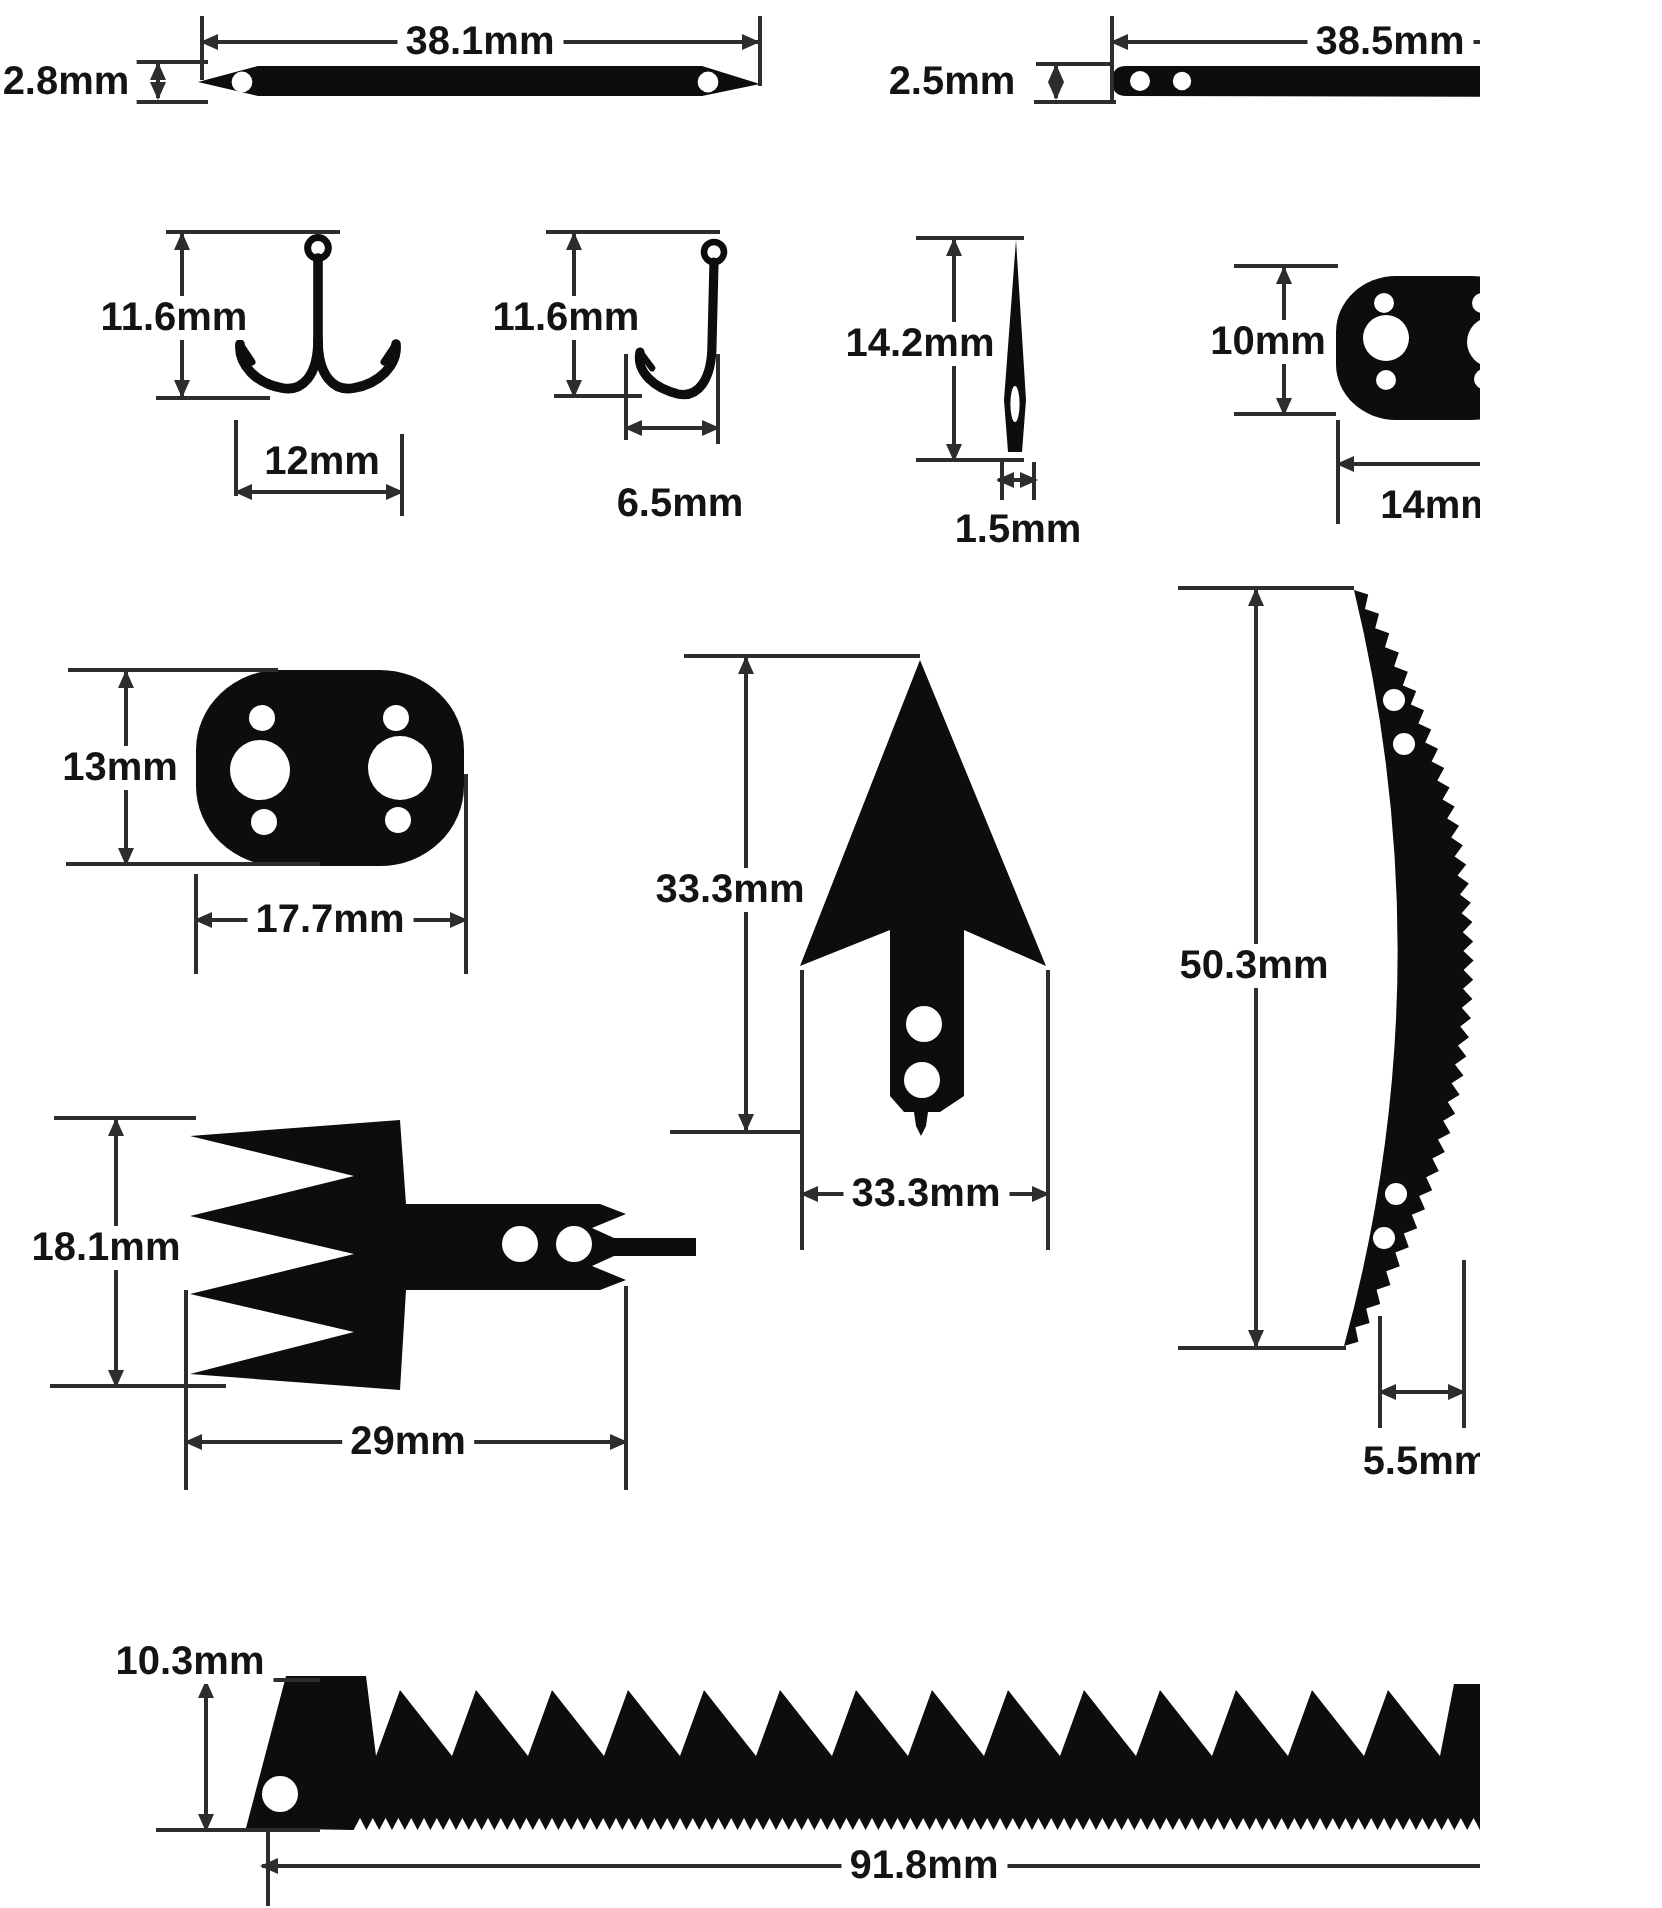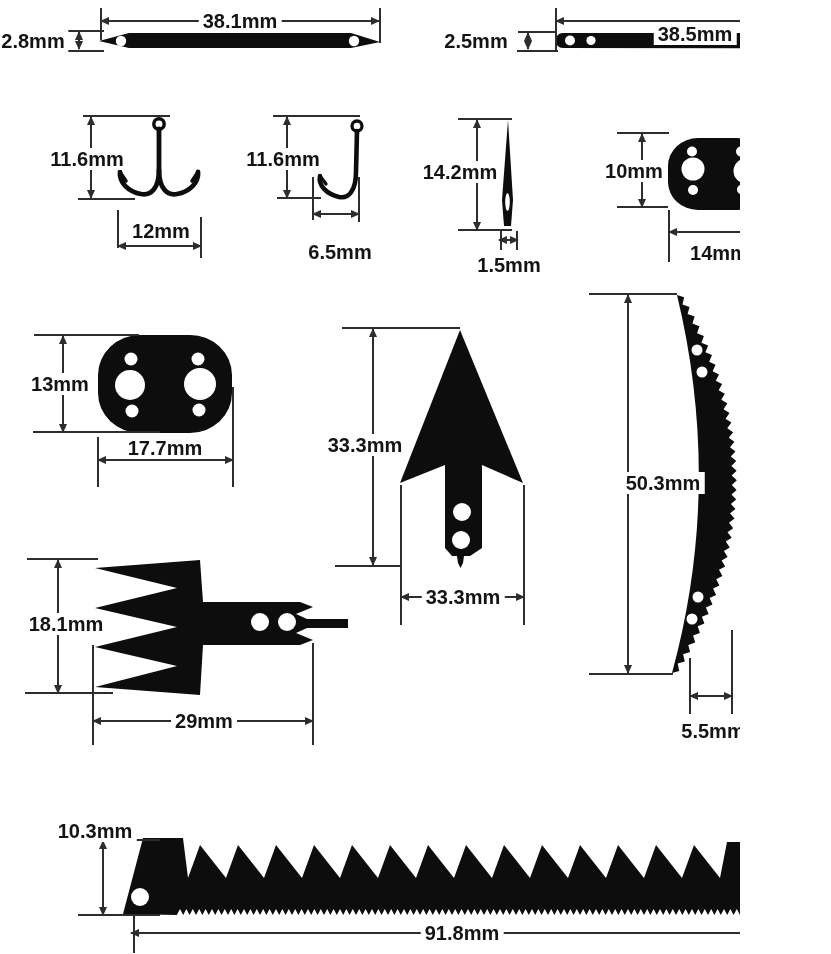--- a/index.html
+++ b/index.html
@@ -117,21 +117,21 @@
   <div class="dl h arr" style="left:101px;top:20px;width:278px"></div>
   <span class="lbl" style="left:240px;top:21px">38.1mm</span>
   <div class="tick h" style="left:68px;top:30px;width:36px"></div>
   <div class="tick h" style="left:66px;top:50px;width:38px"></div>
   <div class="dl v arr" style="left:78px;top:32px;height:17px"></div>
   <span class="lbl" style="left:33px;top:41px">2.8mm</span>
 
   <div class="tick v" style="left:555px;top:8px;height:42px"></div>
   <div class="tick v" style="left:822px;top:8px;height:37px"></div>
   <div class="dl h arr" style="left:556px;top:20px;width:266px"></div>
-  <span class="lbl" style="left:695px;top:34px">38.5mm</span>
+  <span class="lbl" style="left:695px;top:21px">38.5mm</span>
   <div class="tick h" style="left:518px;top:31px;width:39px"></div>
   <div class="tick h" style="left:517px;top:50px;width:41px"></div>
   <div class="dl v arr" style="left:527px;top:33px;height:16px"></div>
   <span class="lbl" style="left:476px;top:41px">2.5mm</span>
 
   <div class="tick h" style="left:83px;top:115px;width:87px"></div>
   <div class="tick h" style="left:78px;top:198px;width:57px"></div>
   <div class="dl v arr" style="left:90px;top:117px;height:81px"></div>
   <span class="lbl" style="left:87px;top:159px">11.6mm</span>
   <div class="tick v" style="left:117px;top:210px;height:38px"></div>
@@ -166,44 +166,44 @@
   <div class="dl h arr" style="left:669px;top:231px;width:101px"></div>
   <span class="lbl" style="left:719px;top:253px">14mm</span>
 
   <div class="tick h" style="left:34px;top:334px;width:105px"></div>
   <div class="tick h" style="left:33px;top:431px;width:127px"></div>
   <div class="dl v arr" style="left:62px;top:336px;height:96px"></div>
   <span class="lbl" style="left:60px;top:384px">13mm</span>
   <div class="tick v" style="left:97px;top:437px;height:50px"></div>
   <div class="tick v" style="left:232px;top:387px;height:100px"></div>
   <div class="dl h arr" style="left:98px;top:459px;width:135px"></div>
-  <span class="lbl" style="left:165px;top:448px">17.7mm</span>
+  <span class="lbl" style="left:165px;top:460px">17.7mm</span>
 
   <div class="tick h" style="left:342px;top:327px;width:118px"></div>
   <div class="tick h" style="left:335px;top:565px;width:66px"></div>
   <div class="dl v arr" style="left:372px;top:329px;height:236px"></div>
   <span class="lbl" style="left:365px;top:445px">33.3mm</span>
   <div class="tick v" style="left:400px;top:485px;height:140px"></div>
   <div class="tick v" style="left:523px;top:485px;height:140px"></div>
   <div class="dl h arr" style="left:401px;top:596px;width:123px"></div>
   <span class="lbl" style="left:463px;top:597px">33.3mm</span>
 
   <div class="tick h" style="left:589px;top:293px;width:88px"></div>
   <div class="tick h" style="left:589px;top:673px;width:84px"></div>
   <div class="dl v arr" style="left:627px;top:295px;height:378px"></div>
-  <span class="lbl" style="left:663px;top:483px">50.3mm</span>
+  <span class="lbl" style="left:627px;top:483px">50.3mm</span>
   <div class="tick v" style="left:689px;top:658px;height:56px"></div>
   <div class="tick v" style="left:731px;top:630px;height:84px"></div>
   <div class="dl h arr" style="left:690px;top:695px;width:42px"></div>
   <span class="lbl" style="left:713px;top:731px">5.5mm</span>
 
   <div class="tick h" style="left:27px;top:558px;width:71px"></div>
   <div class="tick h" style="left:25px;top:692px;width:88px"></div>
   <div class="dl v arr" style="left:57px;top:560px;height:133px"></div>
-  <span class="lbl" style="left:66px;top:624px">18.1mm</span>
+  <span class="lbl" style="left:53px;top:624px">18.1mm</span>
   <div class="tick v" style="left:92px;top:645px;height:100px"></div>
   <div class="tick v" style="left:312px;top:643px;height:102px"></div>
   <div class="dl h arr" style="left:93px;top:720px;width:220px"></div>
   <span class="lbl" style="left:204px;top:721px">29mm</span>
 
   <div class="tick h" style="left:78px;top:839px;width:82px"></div>
   <div class="tick h" style="left:78px;top:914px;width:82px"></div>
   <div class="dl v arr" style="left:102px;top:841px;height:74px"></div>
   <span class="lbl" style="left:95px;top:831px">10.3mm</span>
   <div class="tick v" style="left:133px;top:916px;height:37px"></div>

